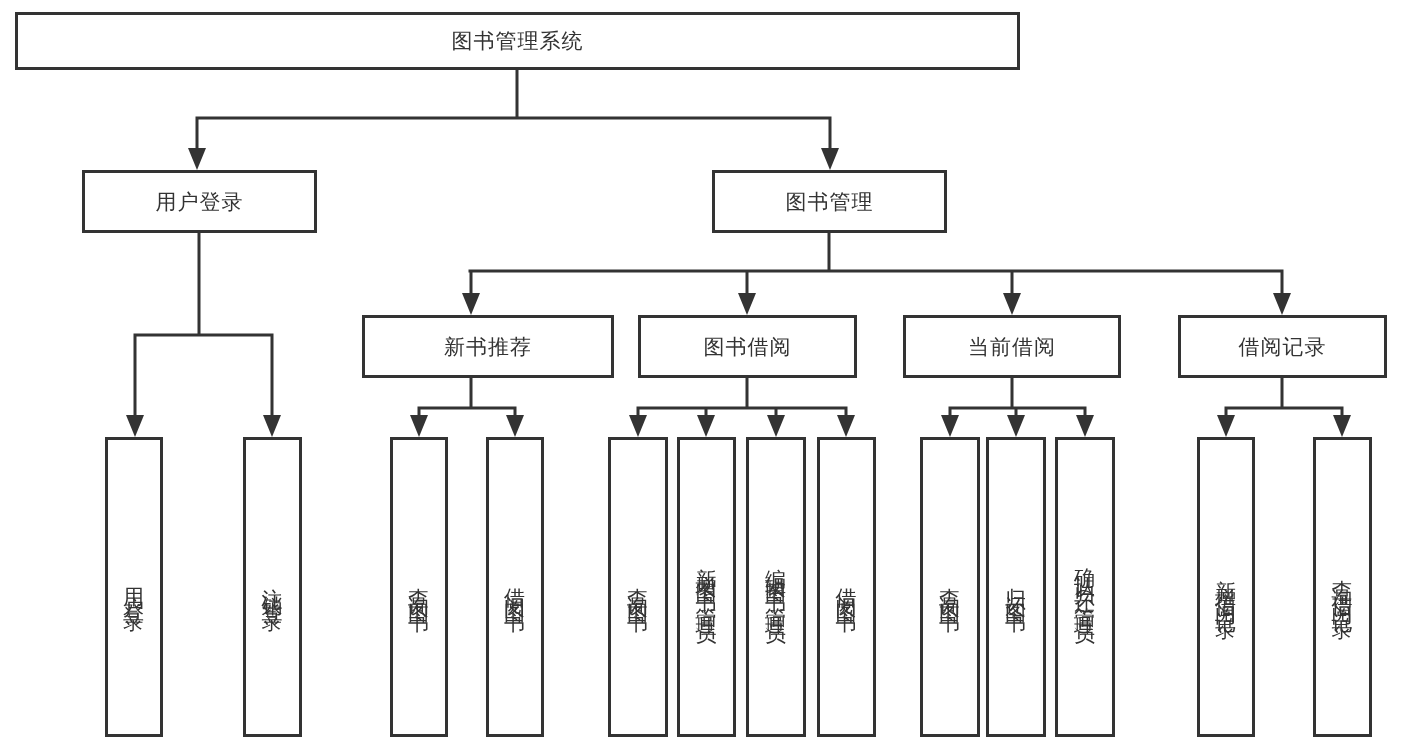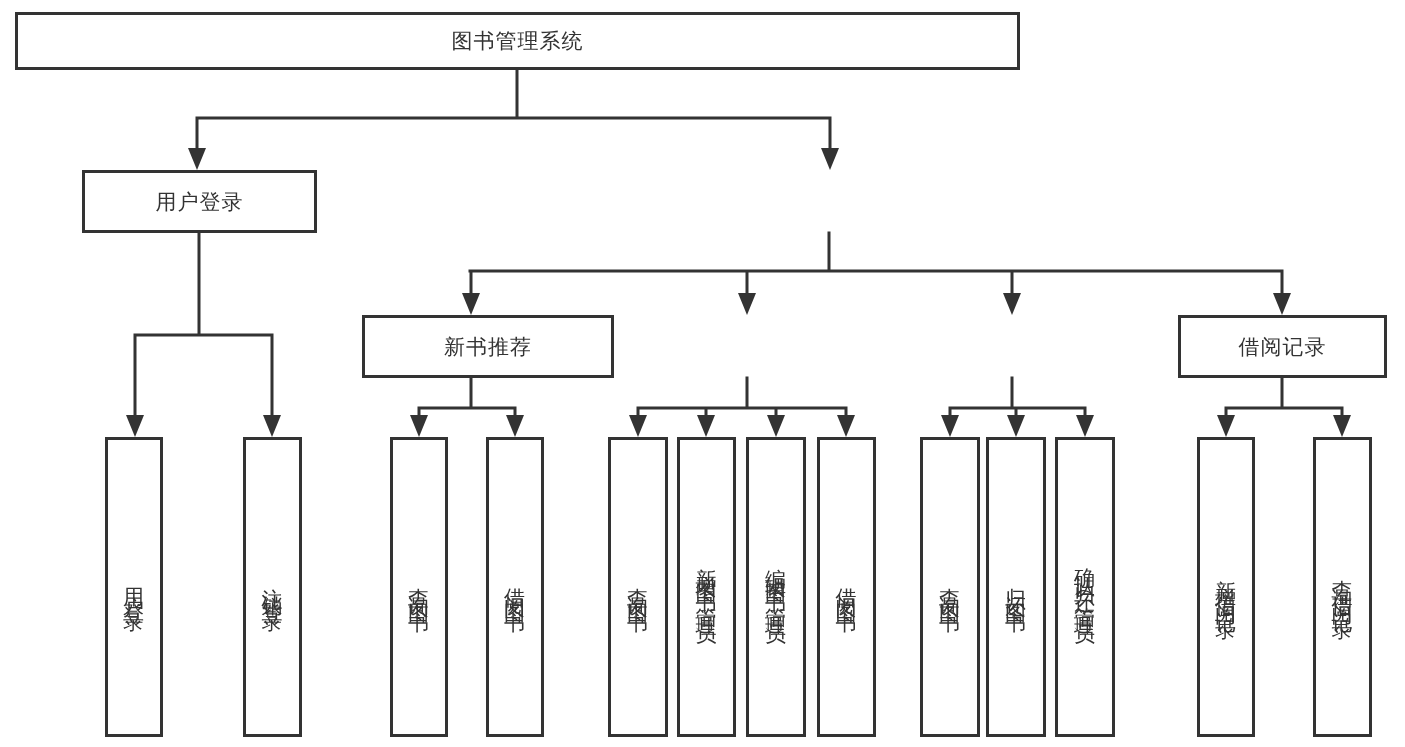--- a/index.html
+++ b/index.html
@@ -89,23 +89,32 @@
     </g>
   </svg>
 
   <div class="box h" style="left:15px; top:12px; width:1005px; height:58px;">
     <span>图书管理系统</span>
   </div>
 
   <div class="box h" style="left:82px; top:170px; width:235px; height:63px;">
     <span>用户登录</span>
   </div>
+  <div class="box h" style="left:712px; top:170px; width:235px; height:63px;">
+    <span>图书管理</span>
+  </div>
 
   <div class="box h" style="left:362px; top:315px; width:252px; height:63px;">
     <span>新书推荐</span>
+  </div>
+  <div class="box h" style="left:638px; top:315px; width:219px; height:63px;">
+    <span>图书借阅</span>
+  </div>
+  <div class="box h" style="left:903px; top:315px; width:218px; height:63px;">
+    <span>当前借阅</span>
   </div>
   <div class="box h" style="left:1178px; top:315px; width:209px; height:63px;">
     <span>借阅记录</span>
   </div>
 
   <div class="box v" style="left:105px; top:437px; width:58px; height:300px;">
     <span class="vtext">用户登录</span>
   </div>
   <div class="box v" style="left:243px; top:437px; width:59px; height:300px;">
     <span class="vtext">注销登录</span>

